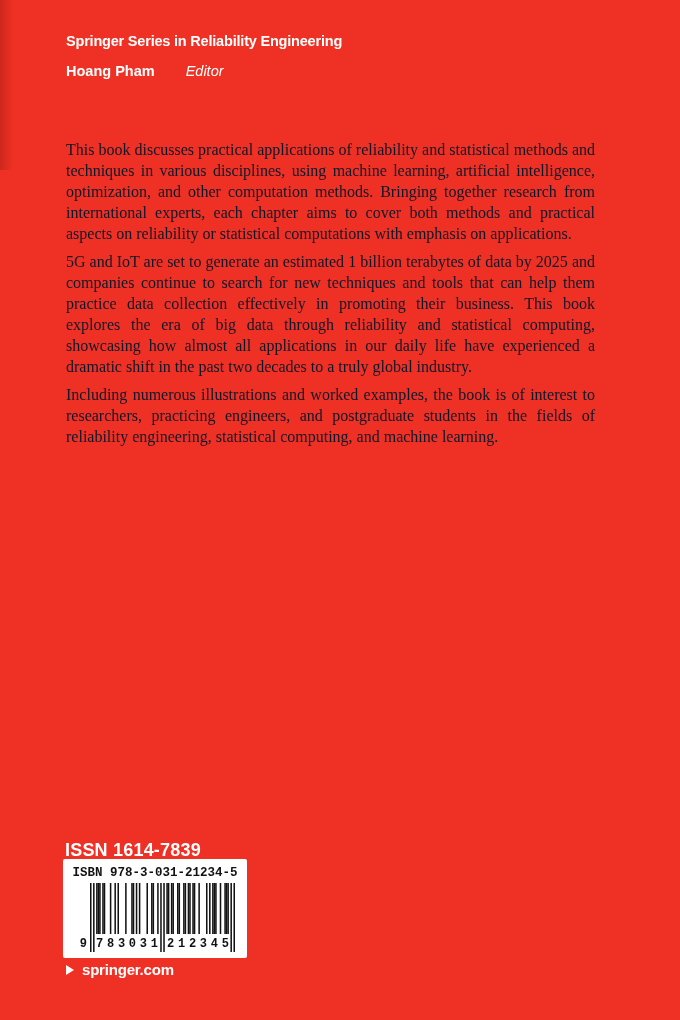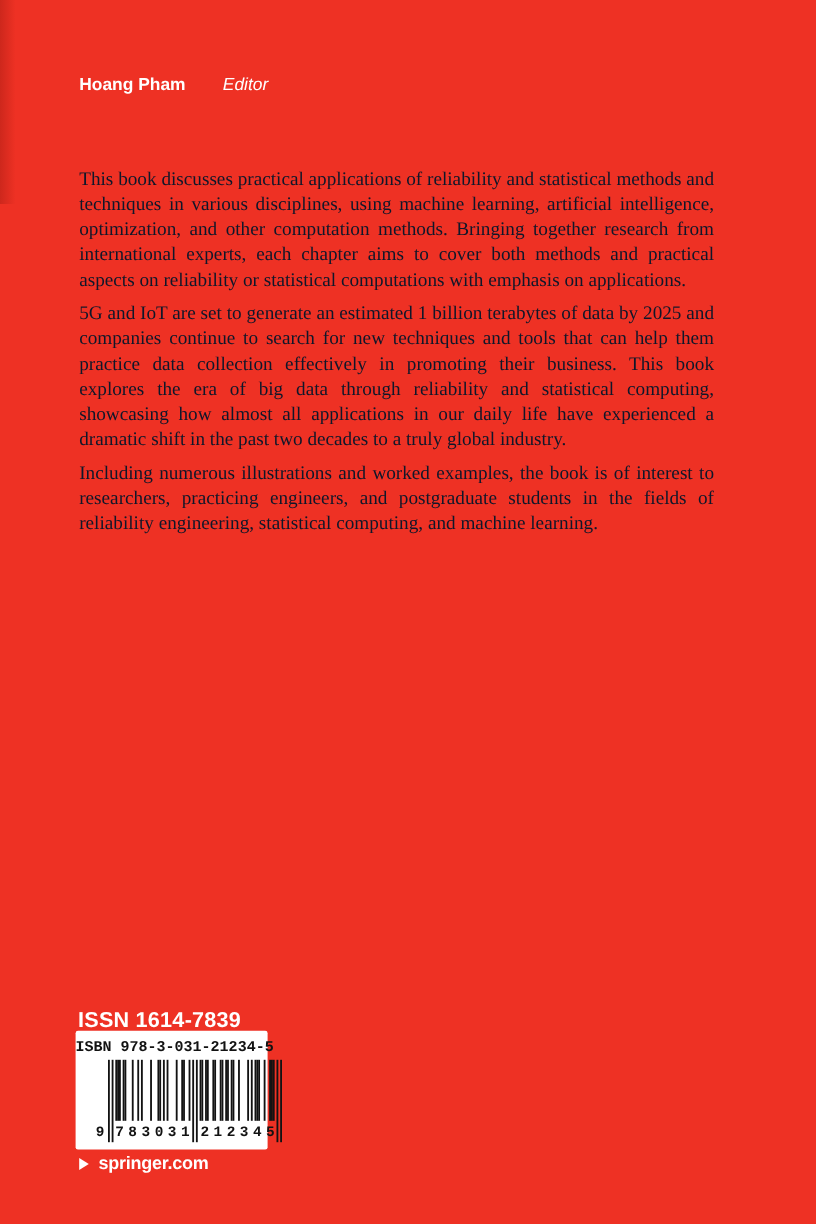--- a/index.html
+++ b/index.html
@@ -31,21 +31,21 @@
     font-family:"Liberation Serif",serif;
     font-size:16px;line-height:21px;text-align:justify;
     color:#0f172a;
   }
   .blurb p{margin:0 0 7px 0;}
   .issn{
     position:absolute;left:65px;top:840px;
     font-size:18px;font-weight:bold;letter-spacing:0.2px;
   }
   .barcode-box{
-    position:absolute;left:63px;top:859px;width:160px;height:99px;
+    position:absolute;left:63px;top:859px;width:184px;height:99px;
     background:#ffffff;border-radius:2px;color:#121212;
   }
   .isbn-line{
     position:absolute;top:7px;left:0;right:0;text-align:center;
     font-family:"Liberation Mono","DejaVu Sans Mono",monospace;
     font-size:12.5px;font-weight:bold;white-space:nowrap;
   }
   .barcode{position:absolute;left:27px;top:24px;width:145px;height:69px;}
   .barcode svg{position:absolute;left:0;top:0;width:145px;height:69px;display:block;}
   .bc-digits{
@@ -67,20 +67,21 @@
     border-top:5.5px solid transparent;
     border-bottom:5.5px solid transparent;
   }
 </style>
 </head>
 <body style="background: rgb(238, 49, 36);">
 
 <div class="cover">
   <div class="edge-shade"></div>
 
+  <div class="series">Springer Series in Reliability Engineering</div>
 
   <div class="byline">
     <span class="name">Hoang Pham</span>
     <span class="role">Editor</span>
   </div>
 
 
   <div class="blurb">
     <p>This book discusses practical applications of reliability and statistical methods and techniques in various disciplines, using machine learning, artificial intelligence, optimization, and other computation methods. Bringing together research from international experts, each chapter aims to cover both methods and practical aspects on reliability or statistical computations with emphasis on applications.</p>
     <p>5G and IoT are set to generate an estimated 1 billion terabytes of data by 2025 and companies continue to search for new techniques and tools that can help them practice data collection effectively in promoting their business. This book explores the era of big data through reliability and statistical computing, showcasing how almost all applications in our daily life have experienced a dramatic shift in the past two decades to a truly global industry.</p>

